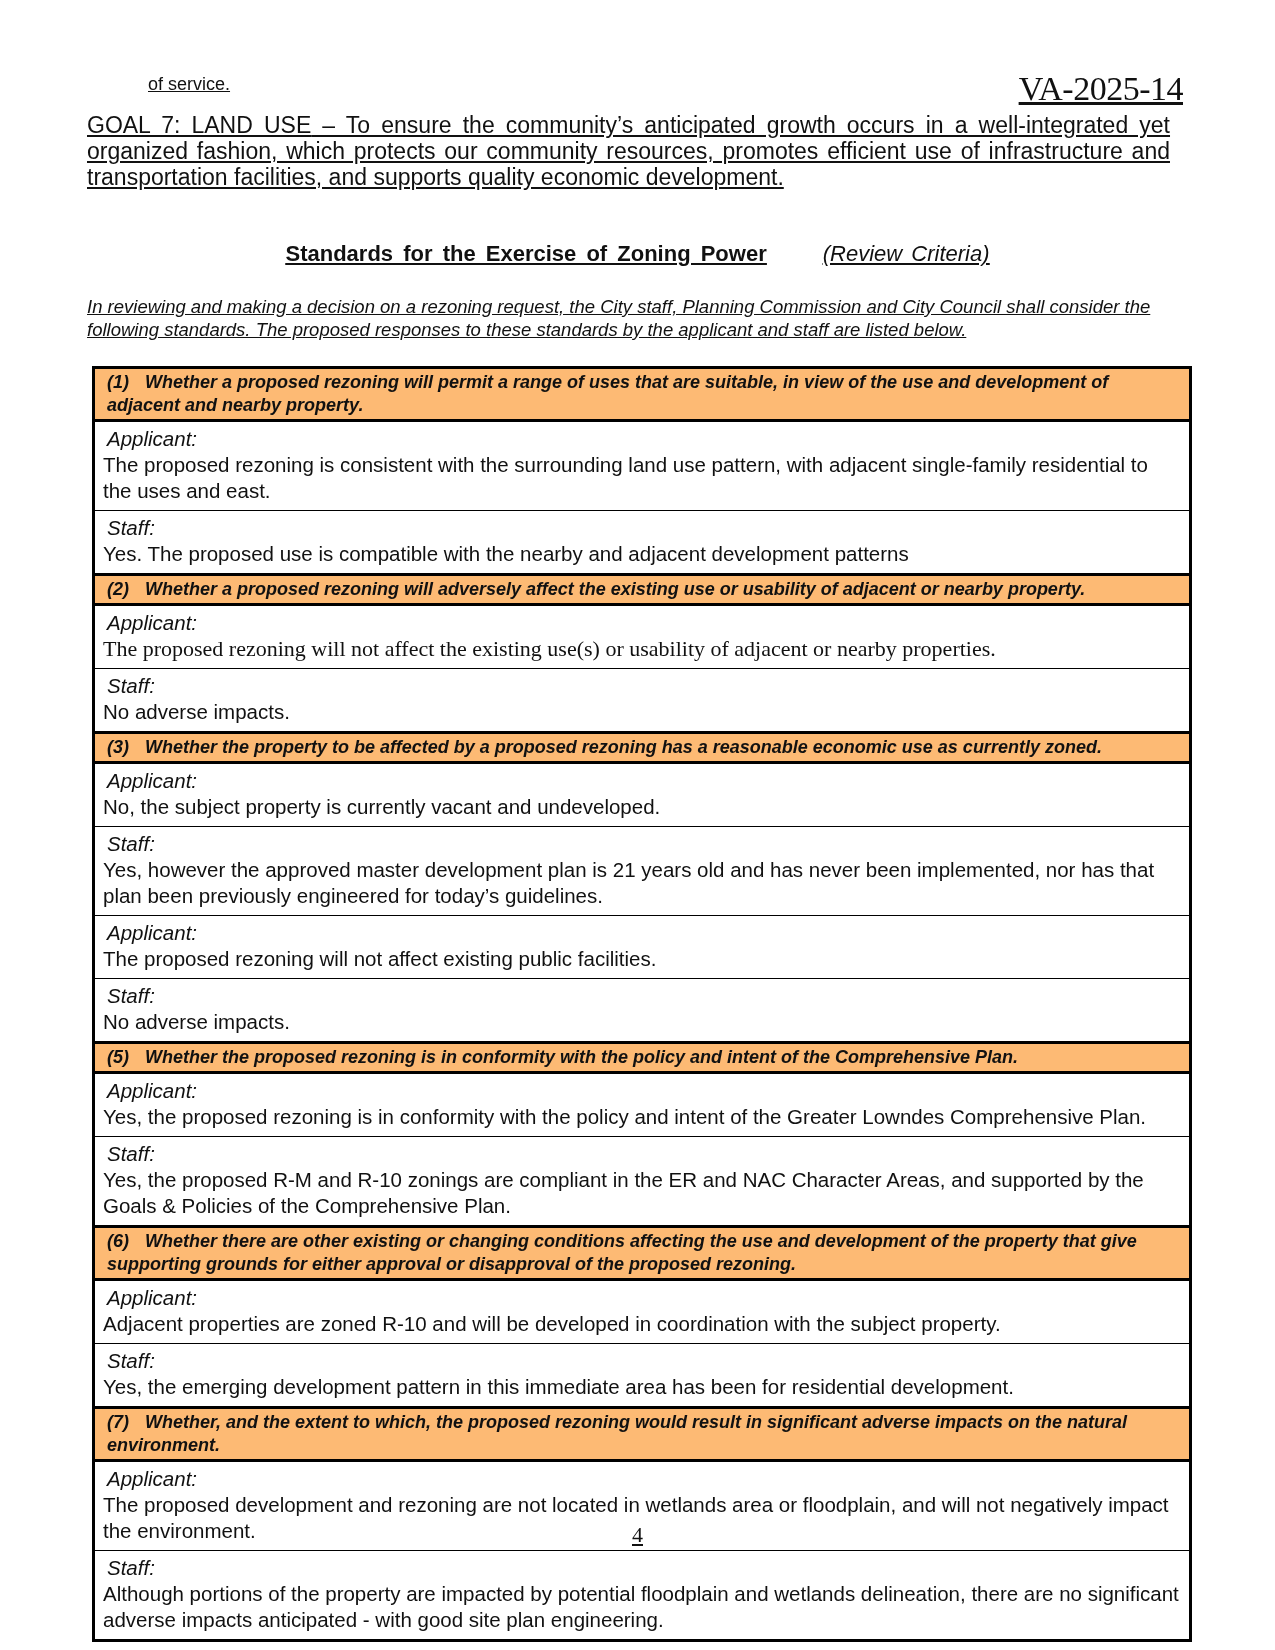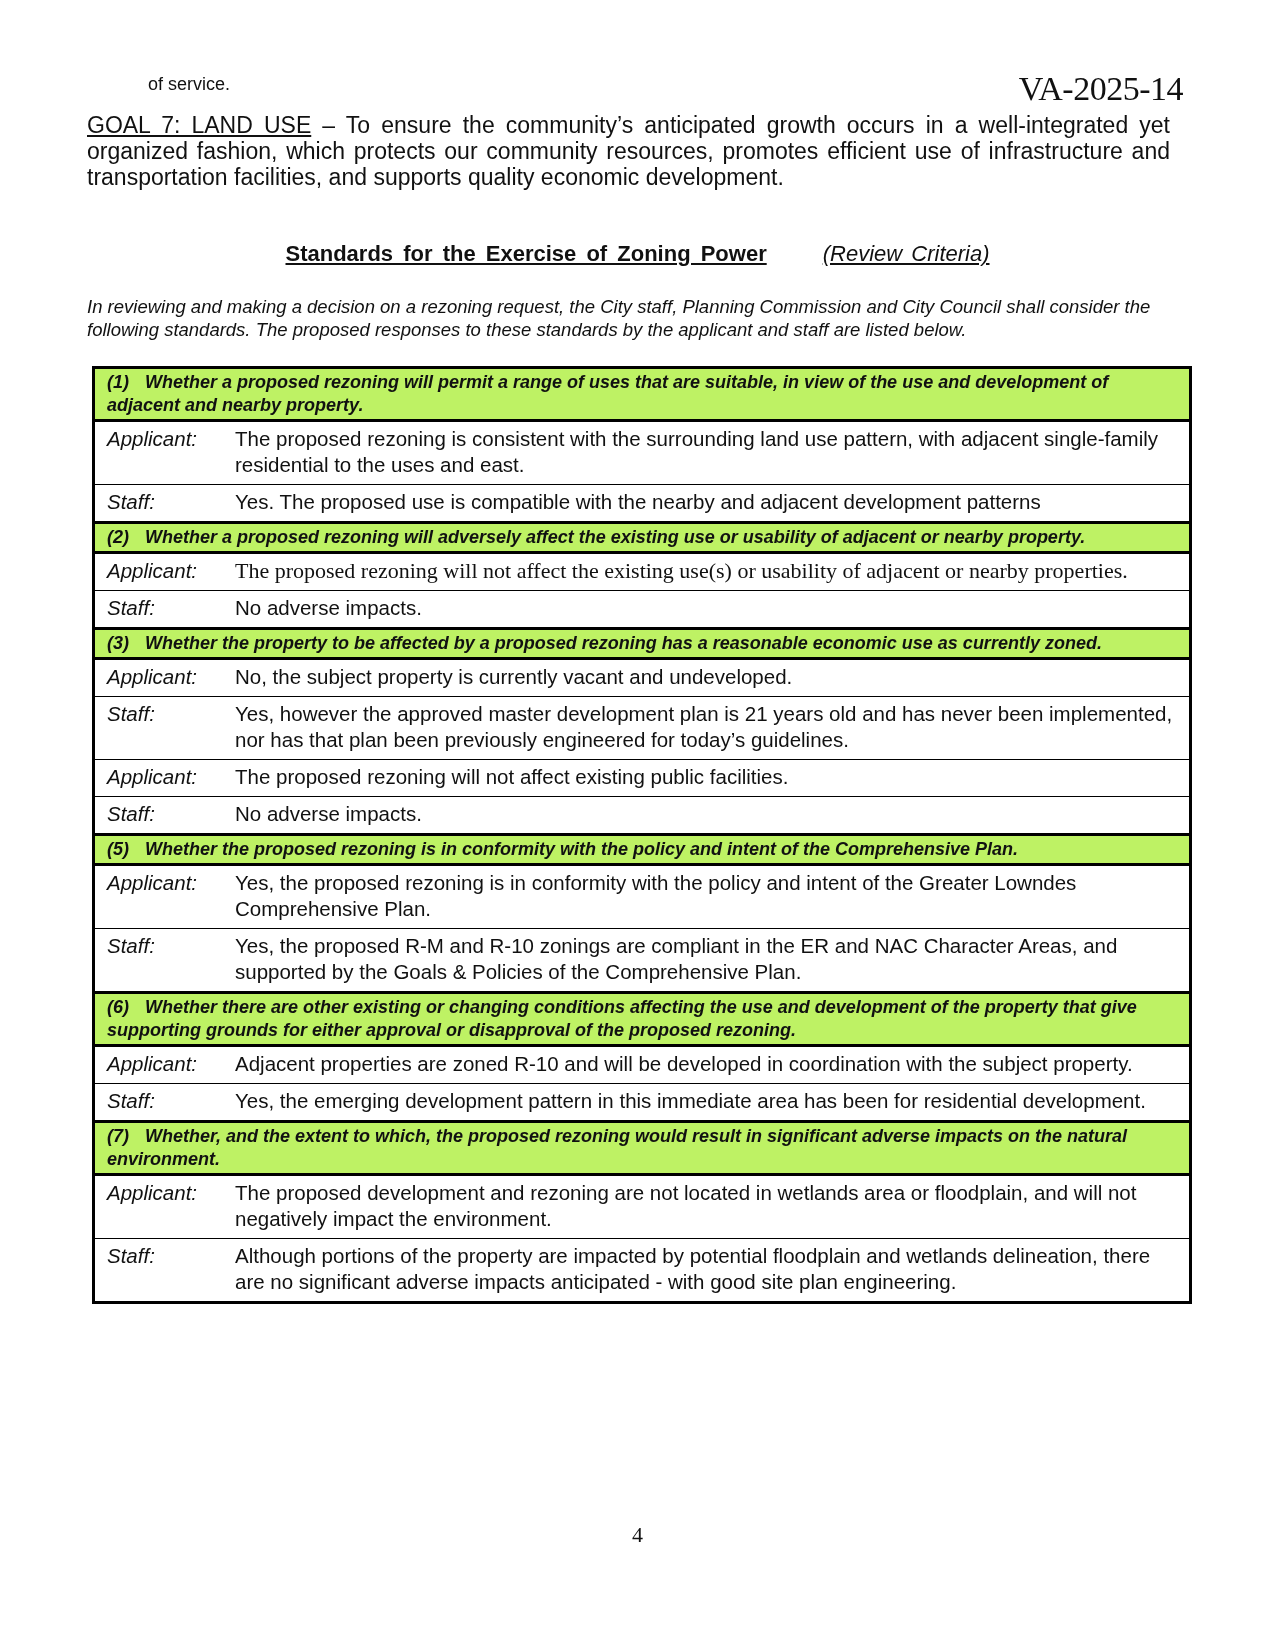--- a/index.html
+++ b/index.html
@@ -1,31 +1,31 @@
 <!DOCTYPE html>
 <html><head>
 <meta charset="utf-8">
 <style>
   html, body { margin: 0; padding: 0; background: #ffffff; }
   body { width: 1275px; height: 1650px; position: relative; overflow: hidden; color: #111; font-family: "Liberation Sans", sans-serif; }
-  .abs { position: absolute; }
+  .abs { position: absolute; text-decoration: underline; }
   .carry { left: 148px; top: 74px; font-size: 18px; }
   .docid { right: 92px; top: 70px; font-family: "Liberation Serif", serif; font-size: 34px; letter-spacing: -0.5px; }
   .goal { left: 87px; top: 112px; width: 1083px; font-size: 23px; line-height: 26px; text-align: justify; }
   .goal .u { text-decoration: underline; }
   .heading { left: 0; width: 1275px; top: 241px; text-align: center; font-size: 22px; }
   .heading .main { font-weight: bold; text-decoration: underline; word-spacing: 4px; }
   .heading .sub { font-style: italic; text-decoration: underline; margin-left: 56px; word-spacing: 3px; }
   .intro { left: 87px; top: 295px; width: 1090px; font-size: 18.5px; line-height: 23px; font-style: italic; }
   table.criteria { position: absolute; left: 92px; top: 366px; width: 1100px; border-collapse: collapse; border: 3px solid #000; }
   table.criteria td { padding: 0; vertical-align: top; }
-  tr.hdr td { background: #bef264; border-top: 3px solid #000; border-bottom: 3px solid #000; font-weight: bold; font-style: italic; font-size: 18px; line-height: 23px; padding: 2px 12px 2px 12px; }
+  tr.hdr td { background: #fdba74; border-top: 3px solid #000; border-bottom: 3px solid #000; font-weight: bold; font-style: italic; font-size: 18px; line-height: 23px; padding: 2px 12px 2px 12px; }
   tr.hdr td .num { margin-right: 16px; }
   tr.resp td { border-bottom: 1.5px solid #000; font-size: 20.5px; line-height: 26px; padding: 4px 8px 6px 8px; }
-  .resp-wrap { display: flex; }
+  .resp-wrap { display: flex; flex-direction: column; }
   .role { font-style: italic; width: 128px; flex: none; padding-left: 4px; }
   .body-text { flex: 1; }
   .serif { font-family: "Liberation Serif", serif; font-size: 22px; }
   .pagenum { left: 0; width: 1275px; top: 1522px; text-align: center; font-family: "Liberation Serif", serif; font-size: 22px; }
 </style>
 </head>
 <body>
 
 <div class="abs carry">of service.</div>
 <div class="abs docid">VA-2025-14</div>

